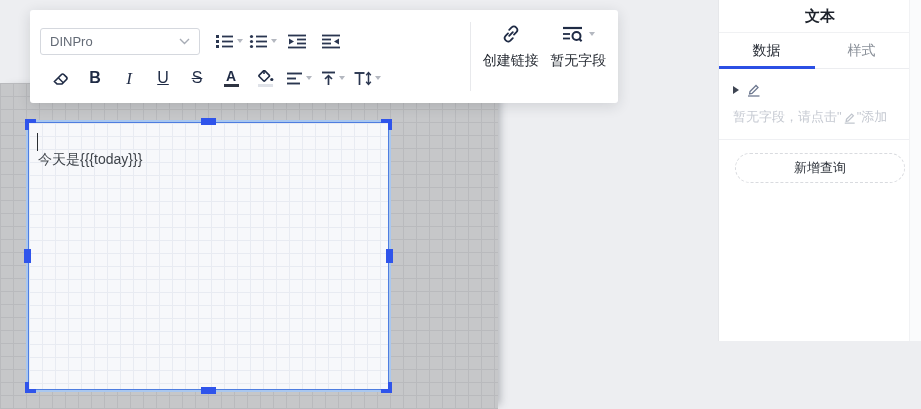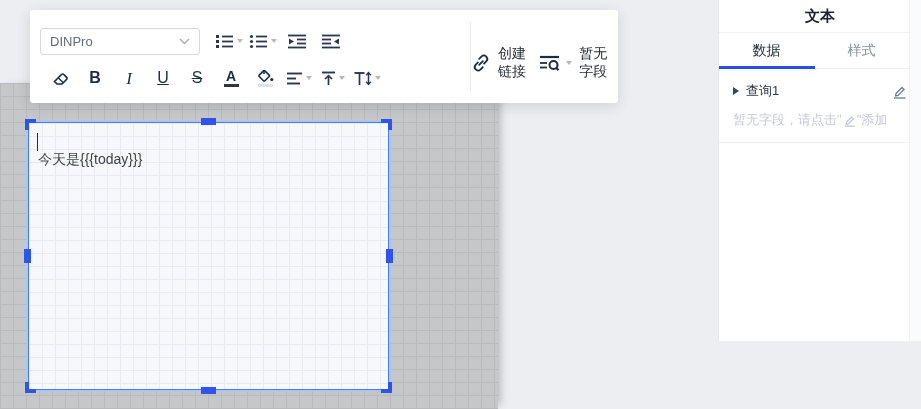--- a/index.html
+++ b/index.html
@@ -61,21 +61,21 @@
   .g-italic { font-style:italic; font-family:"Liberation Serif",serif; font-size:17px; }
   .g-under { text-decoration:underline; }
   .g-strike { text-decoration:line-through; }
   .color-stack { display:flex; flex-direction:column; align-items:center; line-height:1; }
   .color-stack .bar { width:15px; height:3px; margin-top:1px; }
   .bar-dark { background:#2e3442; }
   .bar-light { background:#dfe2e8; }
   .tri-caret { width:0; height:0; border-left:3.5px solid transparent; border-right:3.5px solid transparent; border-top:4.5px solid #b4b8c0; }
   .tb-divider { width:1px; align-self:stretch; background:#e8e9ec; margin:12px 0; }
   .tb-actions { flex:1; display:flex; justify-content:space-evenly; padding-top:13px; }
-  .tb-action { display:flex; flex-direction:row; align-items:center; gap:7px; cursor:pointer; }
+  .tb-action { display:flex; flex-direction:column; align-items:center; gap:7px; cursor:pointer; }
   .tb-action .act-ico { height:22px; display:flex; align-items:center; }
   .tb-action .act-label { font-size:14px; color:#262b33; }
   svg.ic { display:block; }
 
   
   .panel { position:absolute; left:718px; top:0; width:203px; height:341px; background:#fff; border-left:1px solid #e6e7ea; }
   .panel-header { height:33px; display:flex; align-items:center; justify-content:center; border-bottom:1px solid #f0f1f3; }
   .panel-title { font-size:15px; font-weight:600; color:#1d222b; }
   .tabs { position:relative; height:36px; display:flex; border-bottom:1px solid #ecedf0; }
   .tab { width:95px; text-align:center; line-height:34px; font-size:14px; color:#8a9099; cursor:pointer; }
@@ -279,35 +279,35 @@
       <span class="panel-title">文本</span>
     </div>
     <div class="tabs">
       <div class="tab active">数据</div>
       <div class="tab">样式</div>
       <span class="tab-underline"></span>
     </div>
 
     <div class="query-row">
       <span class="expand-tri"></span>
-      <span class="query-name">查询1</span>
       <svg class="ic" width="15" height="15" viewBox="0 0 15 15" style="cursor:pointer;">
         <path d="M4 9.5 L10 3.5 L12 5.5 L6 11.5 L3.6 12 Z" fill="none" stroke="#6e7990" stroke-width="1.3"></path>
         <line x1="2" y1="14" x2="13.5" y2="14" stroke="#6e7990" stroke-width="1.3"></line>
       </svg>
     </div>
 
     <div class="hint">
       <span>暂无字段，请点击"</span>
       <svg class="ic" width="13" height="13" viewBox="0 0 15 15">
         <path d="M4 9.5 L10 3.5 L12 5.5 L6 11.5 L3.6 12 Z" fill="none" stroke="#c0c5cd" stroke-width="1.4"></path>
         <line x1="2" y1="14" x2="13.5" y2="14" stroke="#c0c5cd" stroke-width="1.4"></line>
       </svg>
       <span>"添加</span>
     </div>
 
     <div class="panel-divider"></div>
 
+    <div class="add-query-btn">新增查询</div>
 
     <div class="scroll-track"></div>
   </div>
 
 </div>
 
 </body></html>

